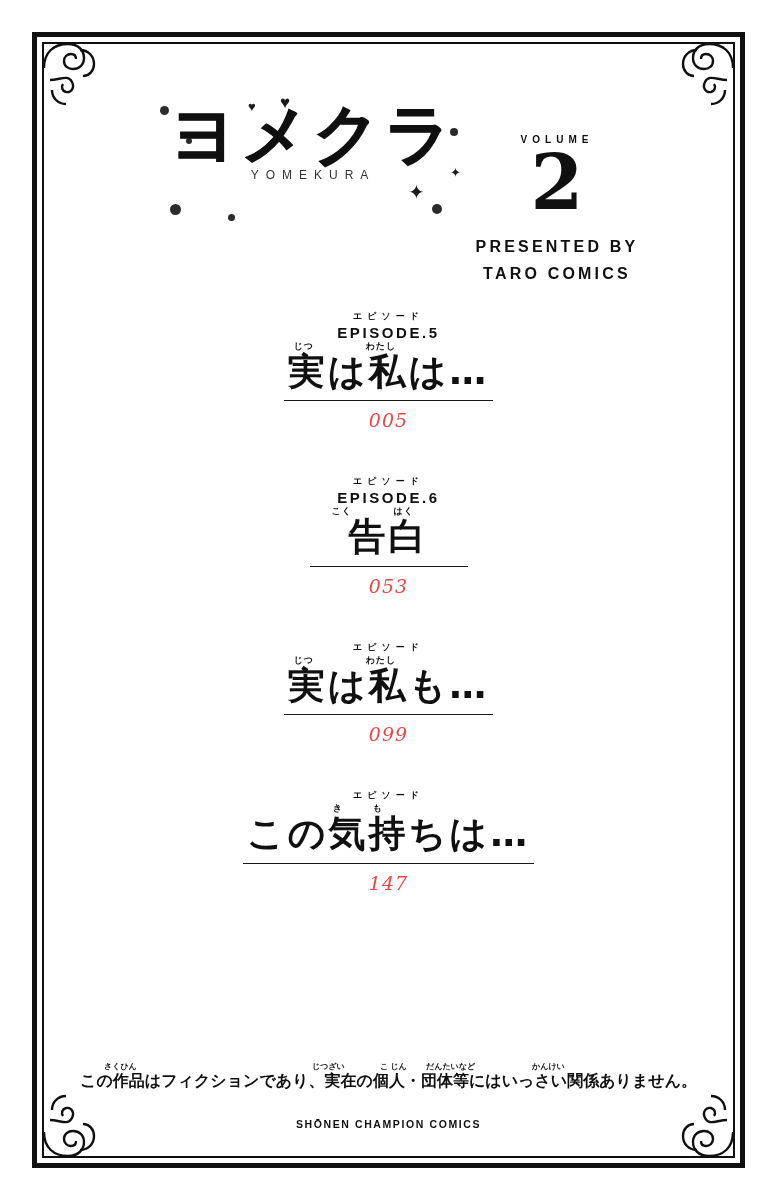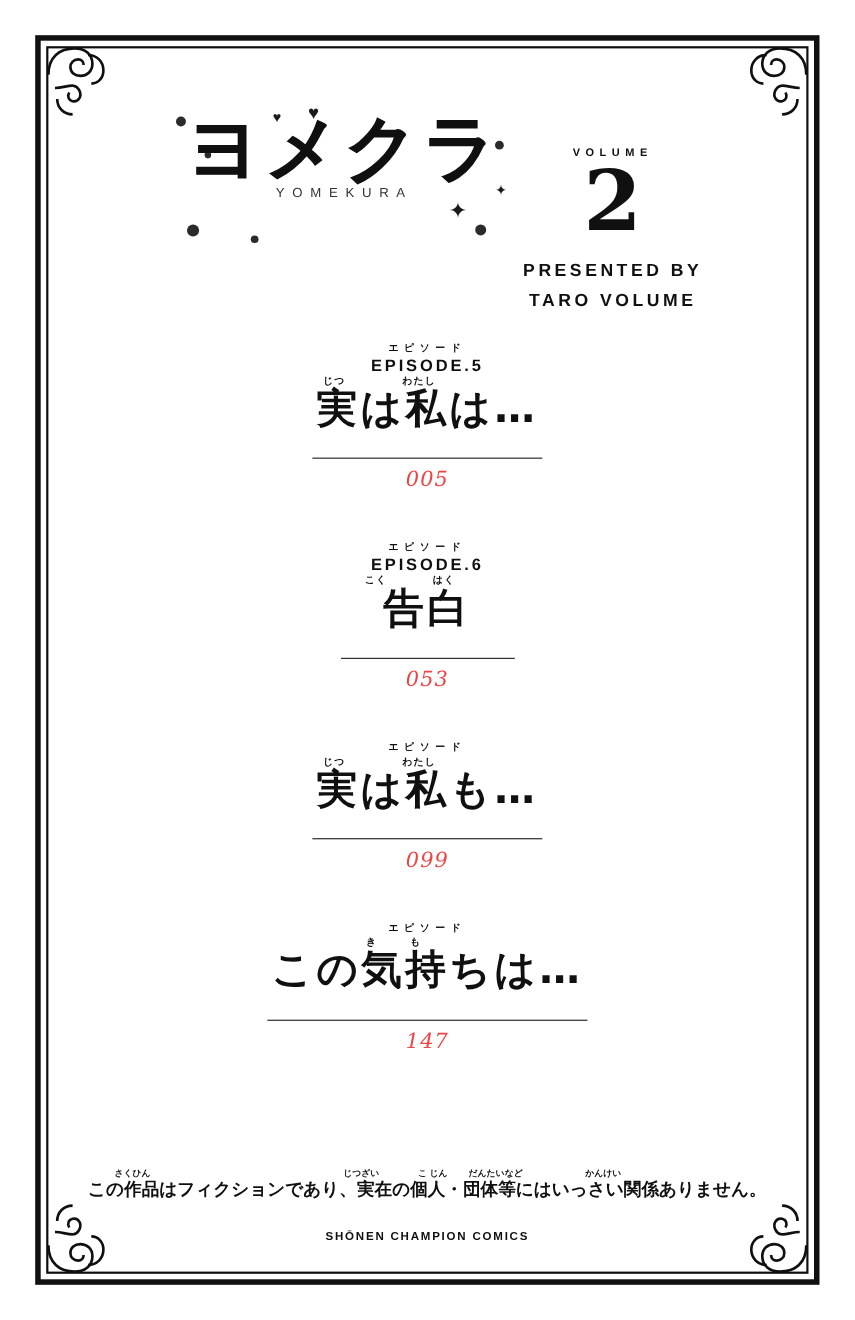--- a/index.html
+++ b/index.html
@@ -177,21 +177,21 @@
   .ep-label {
     font-size: 15px;
     letter-spacing: 2.6px;
     font-weight: 700;
     color: #101010;
   }
   .ep-title-wrap {
     position: relative;
     display: inline-block;
     margin-top: 10px;
-    padding: 0 4px 24px 4px;
+    padding: 0 4px 8px 4px;
     border-bottom: 1.5px solid #1a1a1a;
     min-width: 200px;
   }
   .ep-title {
     font-family: "DejaVu Sans", sans-serif;
     font-size: 37px;
     font-weight: 700;
     letter-spacing: 3px;
     line-height: 1.12;
     color: #101010;
@@ -310,21 +310,21 @@
       <div class="logo-block">
         <div class="logo-title">ヨメクラ</div>
         <div class="logo-romaji">YOMEKURA</div>
       </div>
 
       <div class="volume-block">
         <div class="volume-label">VOLUME</div>
         <div class="volume-number">2</div>
         <div class="presented">
           <div>PRESENTED BY</div>
-          <div>TARO VOLUME</div>
+          <div>TARO COMICS</div>
         </div>
       </div>
     </div>
 
     <div class="episodes">
 
       <div class="episode">
         <div class="ep-ruby">エピソード</div>
         <div class="ep-label">EPISODE.5</div>
         <div class="ep-title-wrap">

